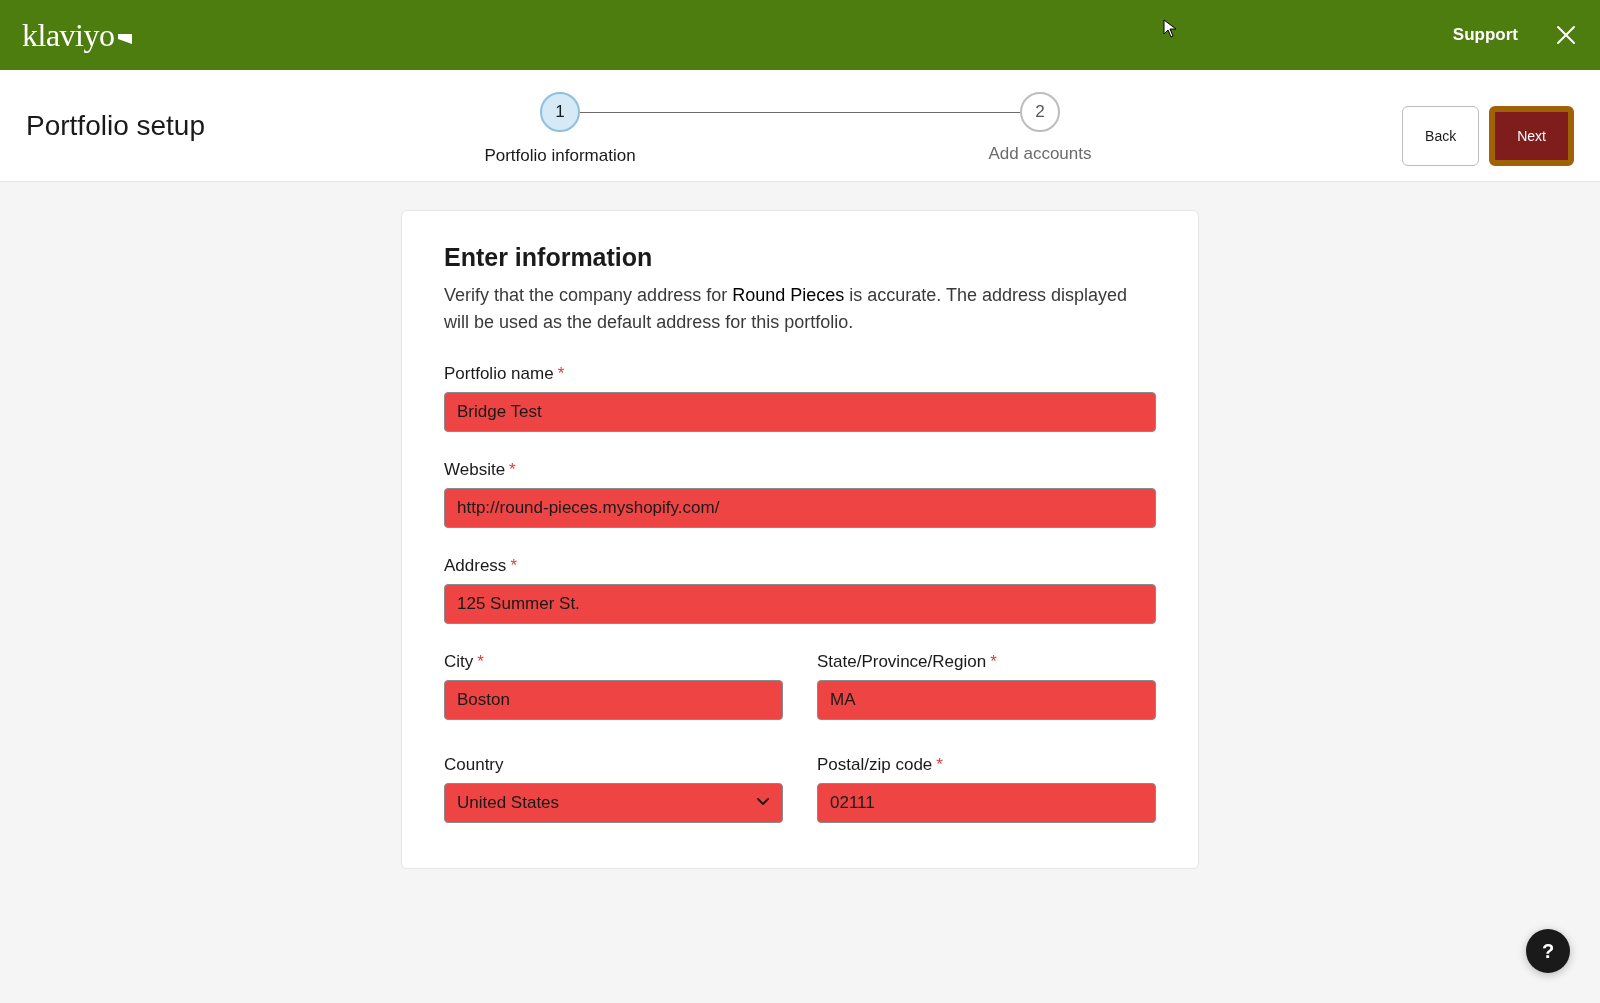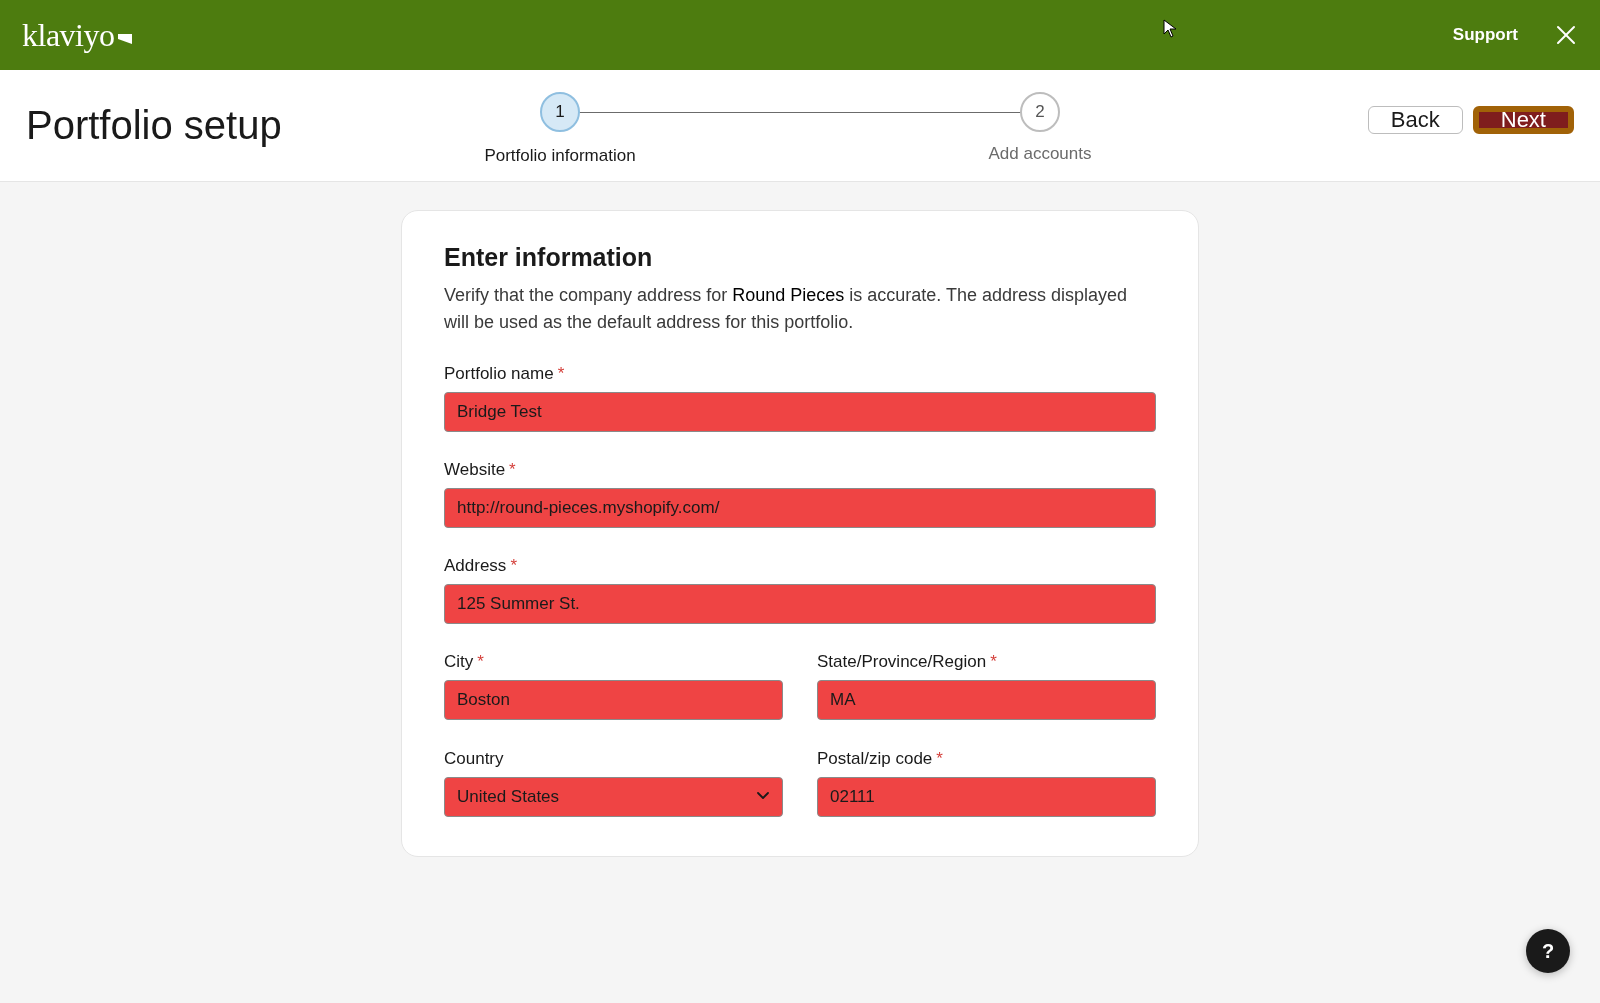--- a/index.html
+++ b/index.html
@@ -57,21 +57,21 @@
   .page-header {
     background: #fff;
     border-bottom: 1px solid #e5e5e5;
     height: 112px;
     display: flex;
     align-items: center;
     padding: 0 26px;
     position: relative;
   }
   .page-title {
-    font-size: 40px;
+    font-size: 28px;
     font-weight: 500;
   }
   .stepper {
     position: absolute;
     left: 50%;
     transform: translateX(-50%);
     top: 22px;
     width: 520px;
     height: 70px;
   }
@@ -124,24 +124,24 @@
   .step.two .step-label { color: #6b6b6b; margin-top: 8px; }
 
   .header-nav {
     position: absolute;
     right: 26px;
     top: 36px;
     display: flex;
     gap: 10px;
   }
   .btn {
-    height: 28px;
+    height: 60px;
     padding: 0 22px;
     border-radius: 6px;
-    font-size: 22px;
+    font-size: 14px;
     cursor: pointer;
     display: flex;
     align-items: center;
     font-weight: 500;
   }
   .btn-secondary {
     background: #fff;
     border: 1px solid #bdbdbd;
     color: #1a1a1a;
   }
@@ -154,21 +154,21 @@
   
   .main {
     padding: 28px 0 40px;
     display: flex;
     justify-content: center;
   }
   .card {
     width: 798px;
     background: #fff;
     border: 1px solid #e5e5e5;
-    border-radius: 17px;
+    border-radius: 6px;
     padding: 32px 42px 38px;
   }
   .card-title {
     font-size: 25px;
     font-weight: 700;
     margin-bottom: 10px;
   }
   .card-desc {
     font-size: 18px;
     line-height: 1.5;
@@ -217,21 +217,21 @@
     pointer-events: none;
   }
 
   .row-2 {
     display: flex;
     gap: 34px;
     margin-bottom: 28px;
   }
   .row-2 .field {
     flex: 1;
-    margin-bottom: 1px;
+    margin-bottom: 7px;
   }
   .row-2:last-of-type { margin-bottom: 0; }
 
   
   .help-fab {
     position: fixed;
     right: 30px;
     bottom: 30px;
     width: 44px;
     height: 44px;

